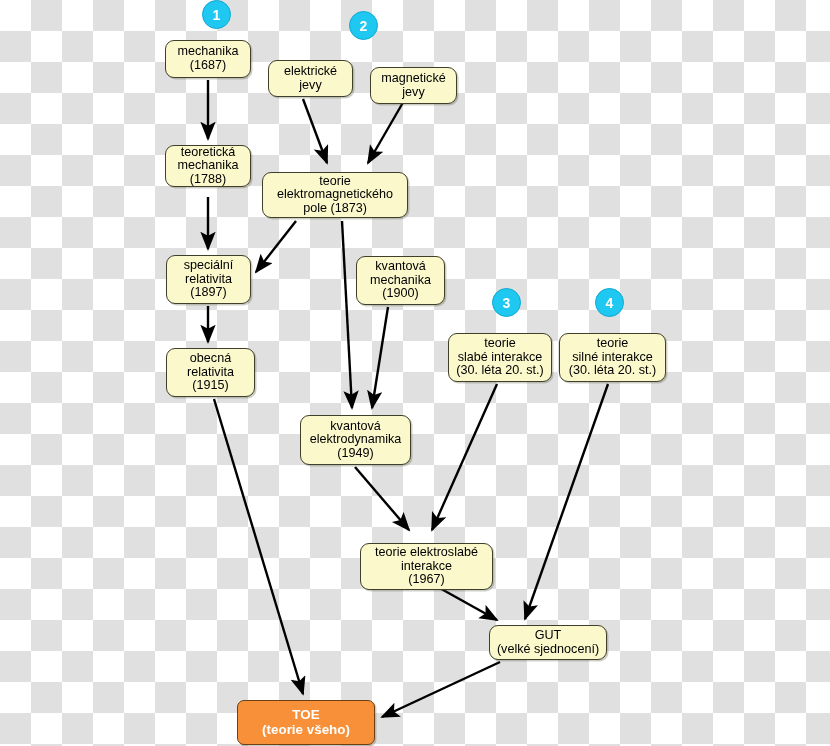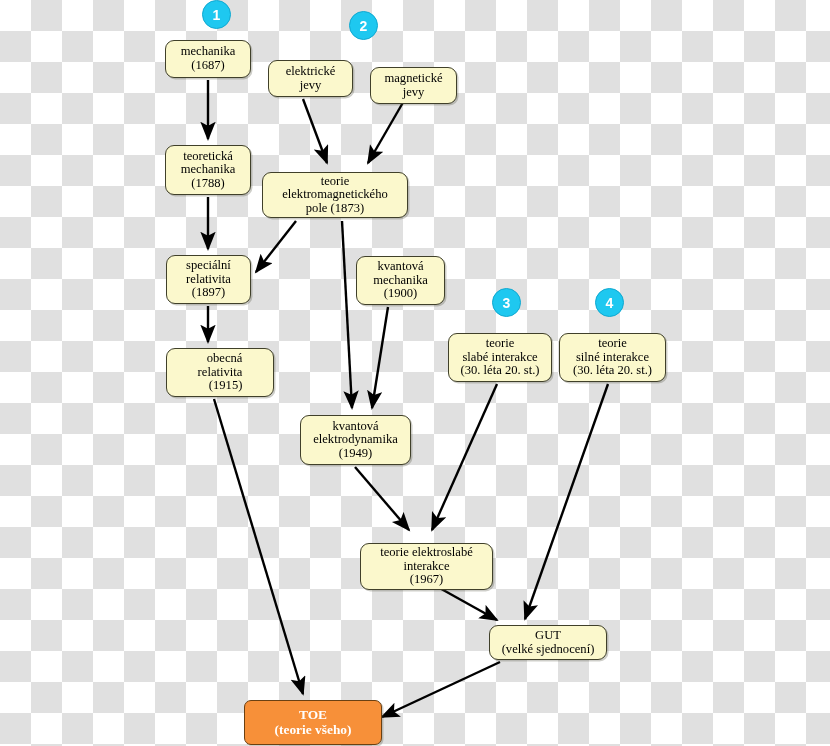--- a/index.html
+++ b/index.html
@@ -38,30 +38,28 @@
     display: flex;
     align-items: center;
     justify-content: center;
     text-align: center;
     line-height: 1.08;
     font-size: 12.6px;
     padding: 2px 4px;
     white-space: pre-line;
     box-shadow: 1.5px 1.5px 0 rgba(80,80,60,0.28);
     z-index: 3;
-    font-family: Liberation Serif, serif;
   }
   .node.goal {
     background: #f79039;
     border-color: #6b4012;
     color: #ffffff;
     font-weight: bold;
     font-size: 13.4px;
     border-radius: 7px;
-    margin-left: 7px;
   }
   .badge {
     position: absolute;
     box-sizing: border-box;
     width: 29px;
     height: 29px;
     border-radius: 50%;
     background: #1ec8f0;
     border: 1.5px solid #0fa8d0;
     color: #ffffff;
@@ -102,33 +100,33 @@
       </g>
   </svg>
 
   <div id="node-layer">
       <div class="node" style="left: 165px; top: 40px; width: 86px; height: 38px;">mechanika
 (1687)</div>
       <div class="node" style="left: 268px; top: 60px; width: 85px; height: 37px;">elektrické
 jevy</div>
       <div class="node" style="left: 370px; top: 67px; width: 87px; height: 37px;">magnetické
 jevy</div>
-      <div class="node" style="left: 165px; top: 145px; width: 86px; height: 50px;">teoretická
+      <div class="node" style="left: 165px; top: 145px; width: 86px; height: 42px;">teoretická
 mechanika
 (1788)</div>
       <div class="node" style="left: 262px; top: 172px; width: 146px; height: 46px;">teorie
 elektromagnetického
 pole (1873)</div>
       <div class="node" style="left: 166px; top: 255px; width: 85px; height: 49px;">speciální
 relativita
 (1897)</div>
       <div class="node" style="left: 356px; top: 256px; width: 89px; height: 49px;">kvantová
 mechanika
 (1900)</div>
-      <div class="node" style="left: 166px; top: 348px; width: 108px; height: 49px; text-align: right;">obecná
+      <div class="node" style="left: 166px; top: 348px; width: 89px; height: 49px;">obecná
 relativita
 (1915)</div>
       <div class="node" style="left: 448px; top: 333px; width: 104px; height: 49px;">teorie
 slabé interakce
 (30. léta 20. st.)</div>
       <div class="node" style="left: 559px; top: 333px; width: 107px; height: 49px;">teorie
 silné interakce
 (30. léta 20. st.)</div>
       <div class="node" style="left: 300px; top: 415px; width: 111px; height: 50px;">kvantová
 elektrodynamika

